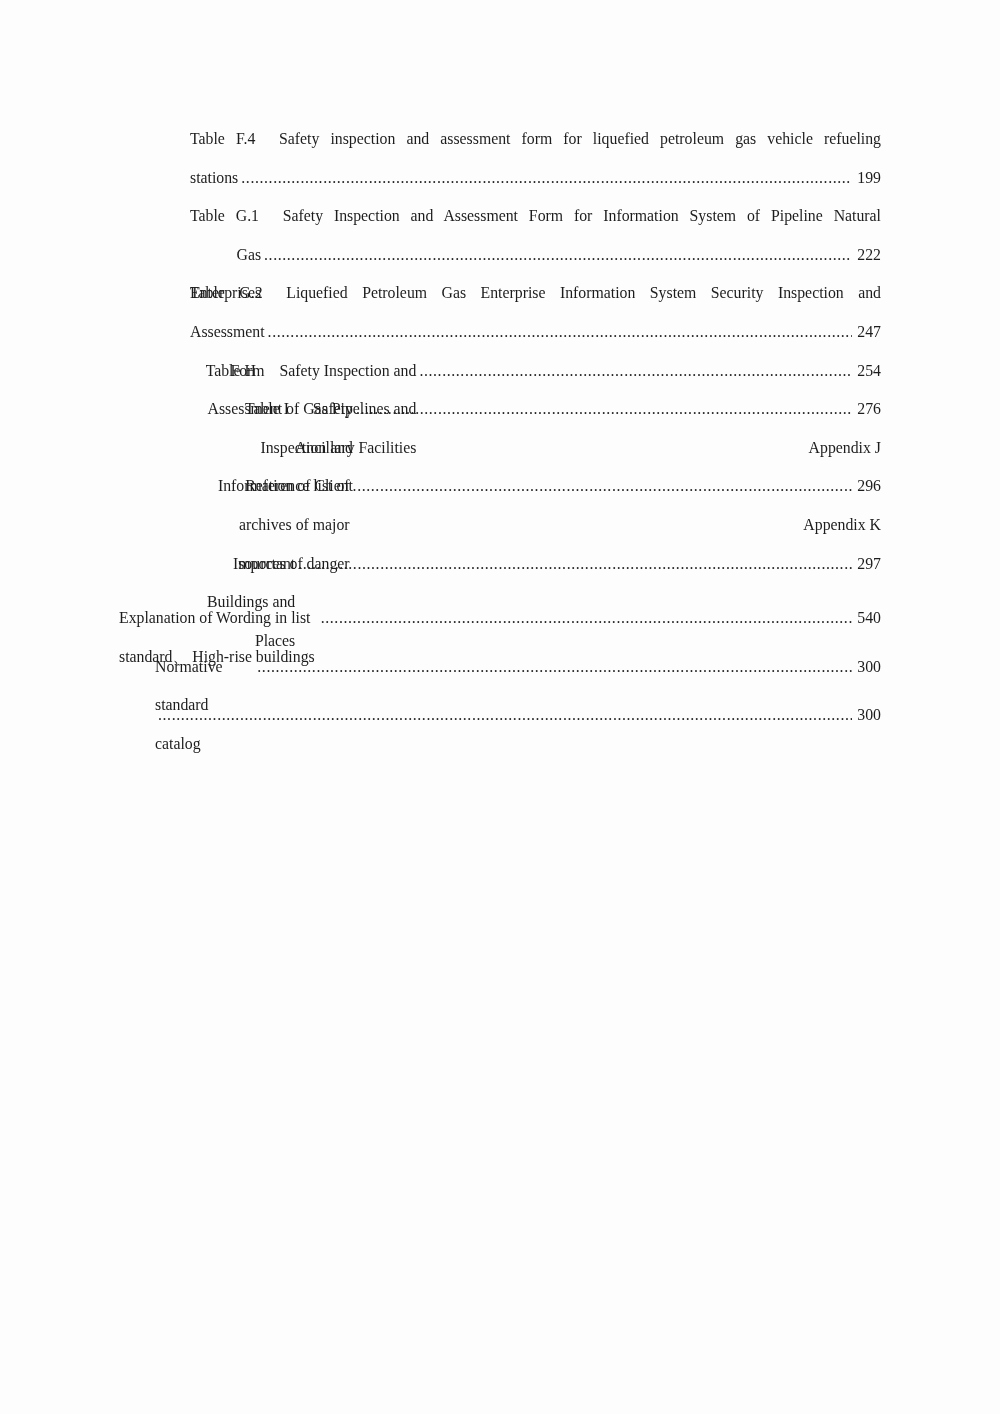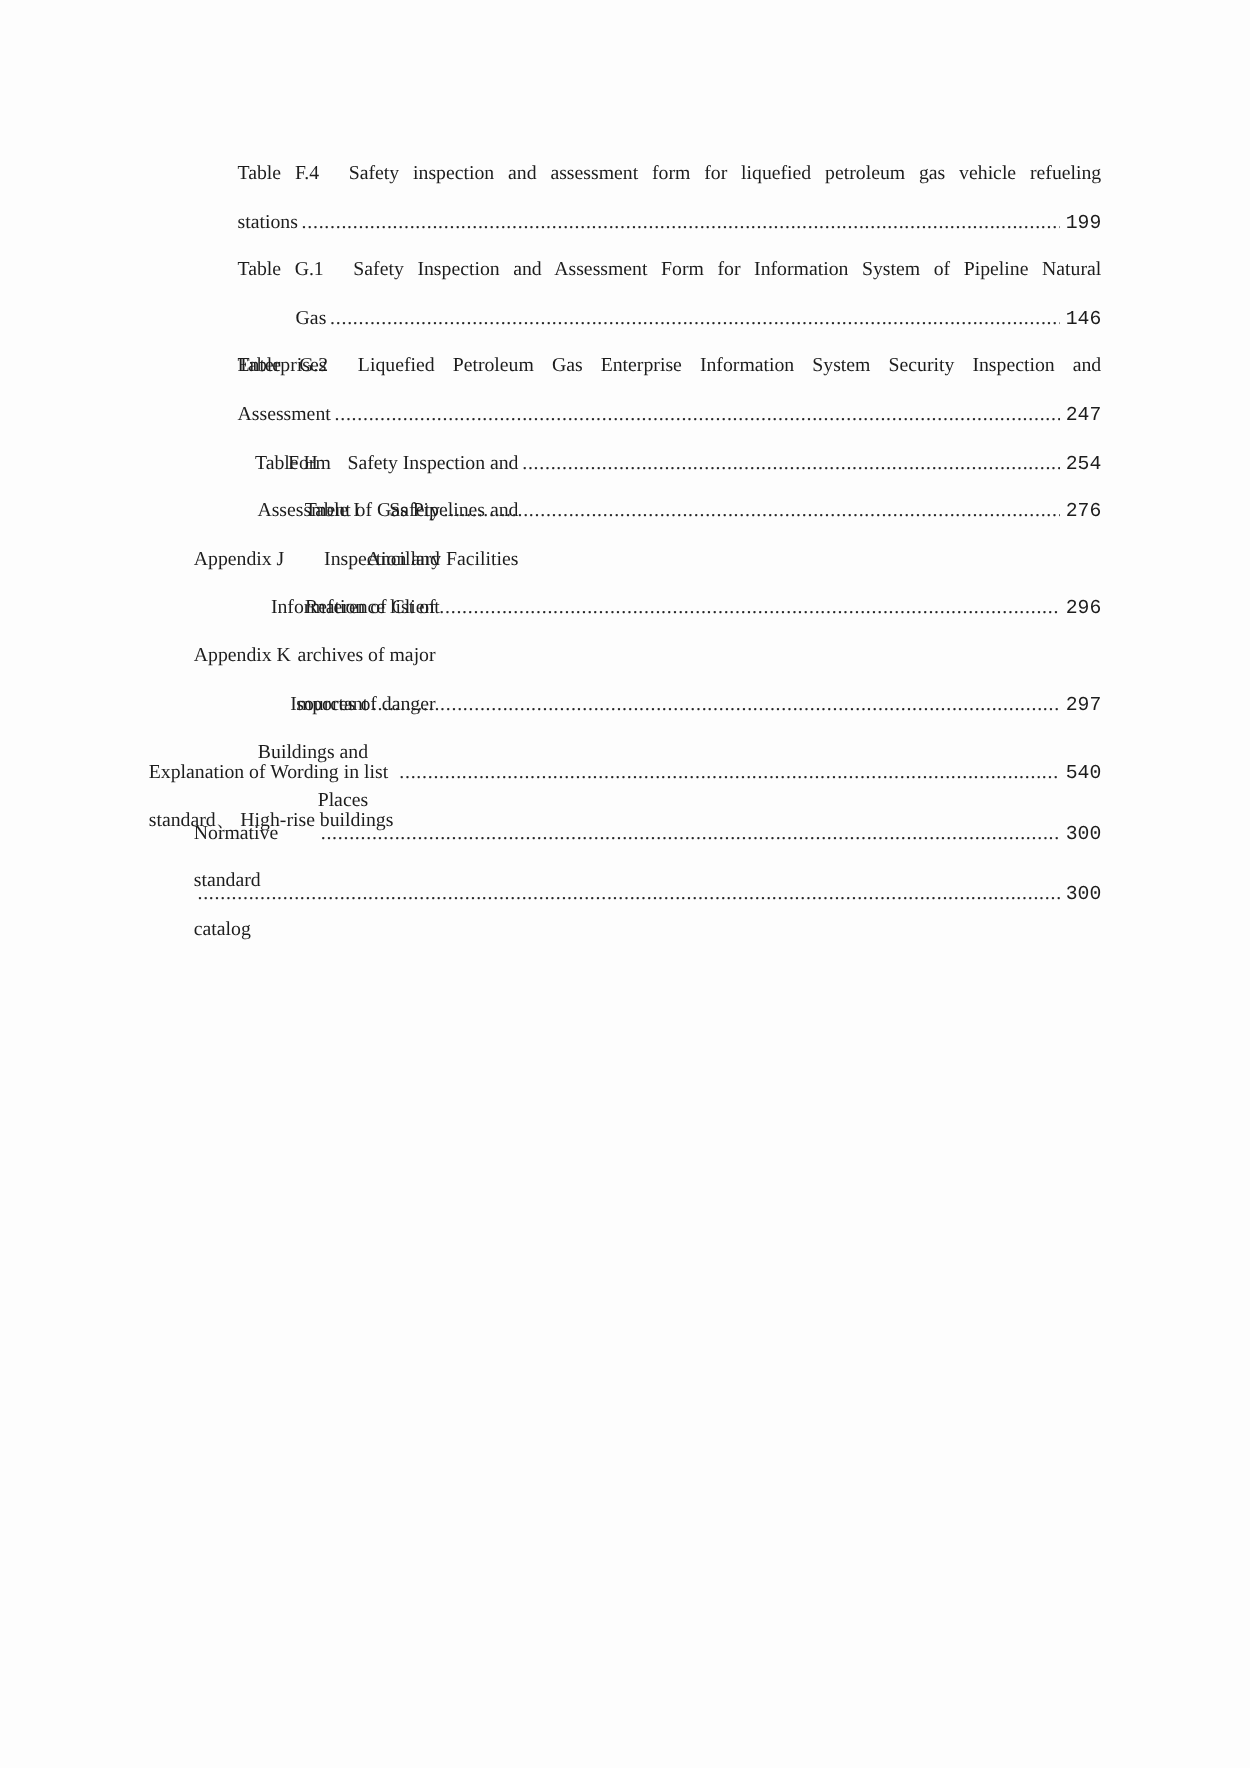--- a/index.html
+++ b/index.html
@@ -20,53 +20,53 @@
     line-height: 38.6px;
     font-size: 15.8px;
     display: flex;
     align-items: baseline;
   }
   .toc-row.justify {
     display: block;
     text-align: justify;
     text-align-last: justify;
   }
-  .indent-1 { padding-left: 36px; }
+  .indent-1 { padding-left: 36px; justify-content: flex-end; }
   .indent-2 { padding-left: 71px; text-align: right; }
   .gap-large { margin-top: 16px; }
   .gap-small { margin-top: 10px; margin-left: 36px; }
   .dots {
     flex: 1 1 auto;
     overflow: hidden;
     white-space: nowrap;
     letter-spacing: 0.6px;
     margin-left: 3px;
     color: #262626;
   }
   .dots::after {
     content: "......................................................................................................................................................................................................................................";
   }
-  .page-num { padding-left: 5px; font-family: Liberation Mono, monospace; }
+  .page-num { padding-left: 5px; }
 </style>
 </head>
 <body>
 
 <div class="page">
   <div class="toc" id="toc-list">
       <div class="toc-row indent-2 justify"><span class="entry-text">Table F.4   Safety inspection and assessment form for liquefied petroleum gas vehicle refueling</span></div>
       <div class="toc-row indent-2">
         <span class="entry-text">stations</span>
         <span class="dots"></span>
         <span class="page-num">199</span>
       </div>
       <div class="toc-row indent-2 justify"><span class="entry-text">Table G.1   Safety Inspection and Assessment Form for Information System of Pipeline Natural</span></div>
       <div class="toc-row indent-2">
         <span class="entry-text">Gas Enterprises</span>
         <span class="dots"></span>
-        <span class="page-num">146</span>
+        <span class="page-num">222</span>
       </div>
       <div class="toc-row indent-2 justify"><span class="entry-text">Table G.2   Liquefied Petroleum Gas Enterprise Information System Security Inspection and</span></div>
       <div class="toc-row indent-2">
         <span class="entry-text">Assessment Form</span>
         <span class="dots"></span>
         <span class="page-num">247</span>
       </div>
       <div class="toc-row indent-2">
         <span class="entry-text">Table H   Safety Inspection and Assessment of Gas Pipelines and Ancillary Facilities</span>
         <span class="dots"></span>

